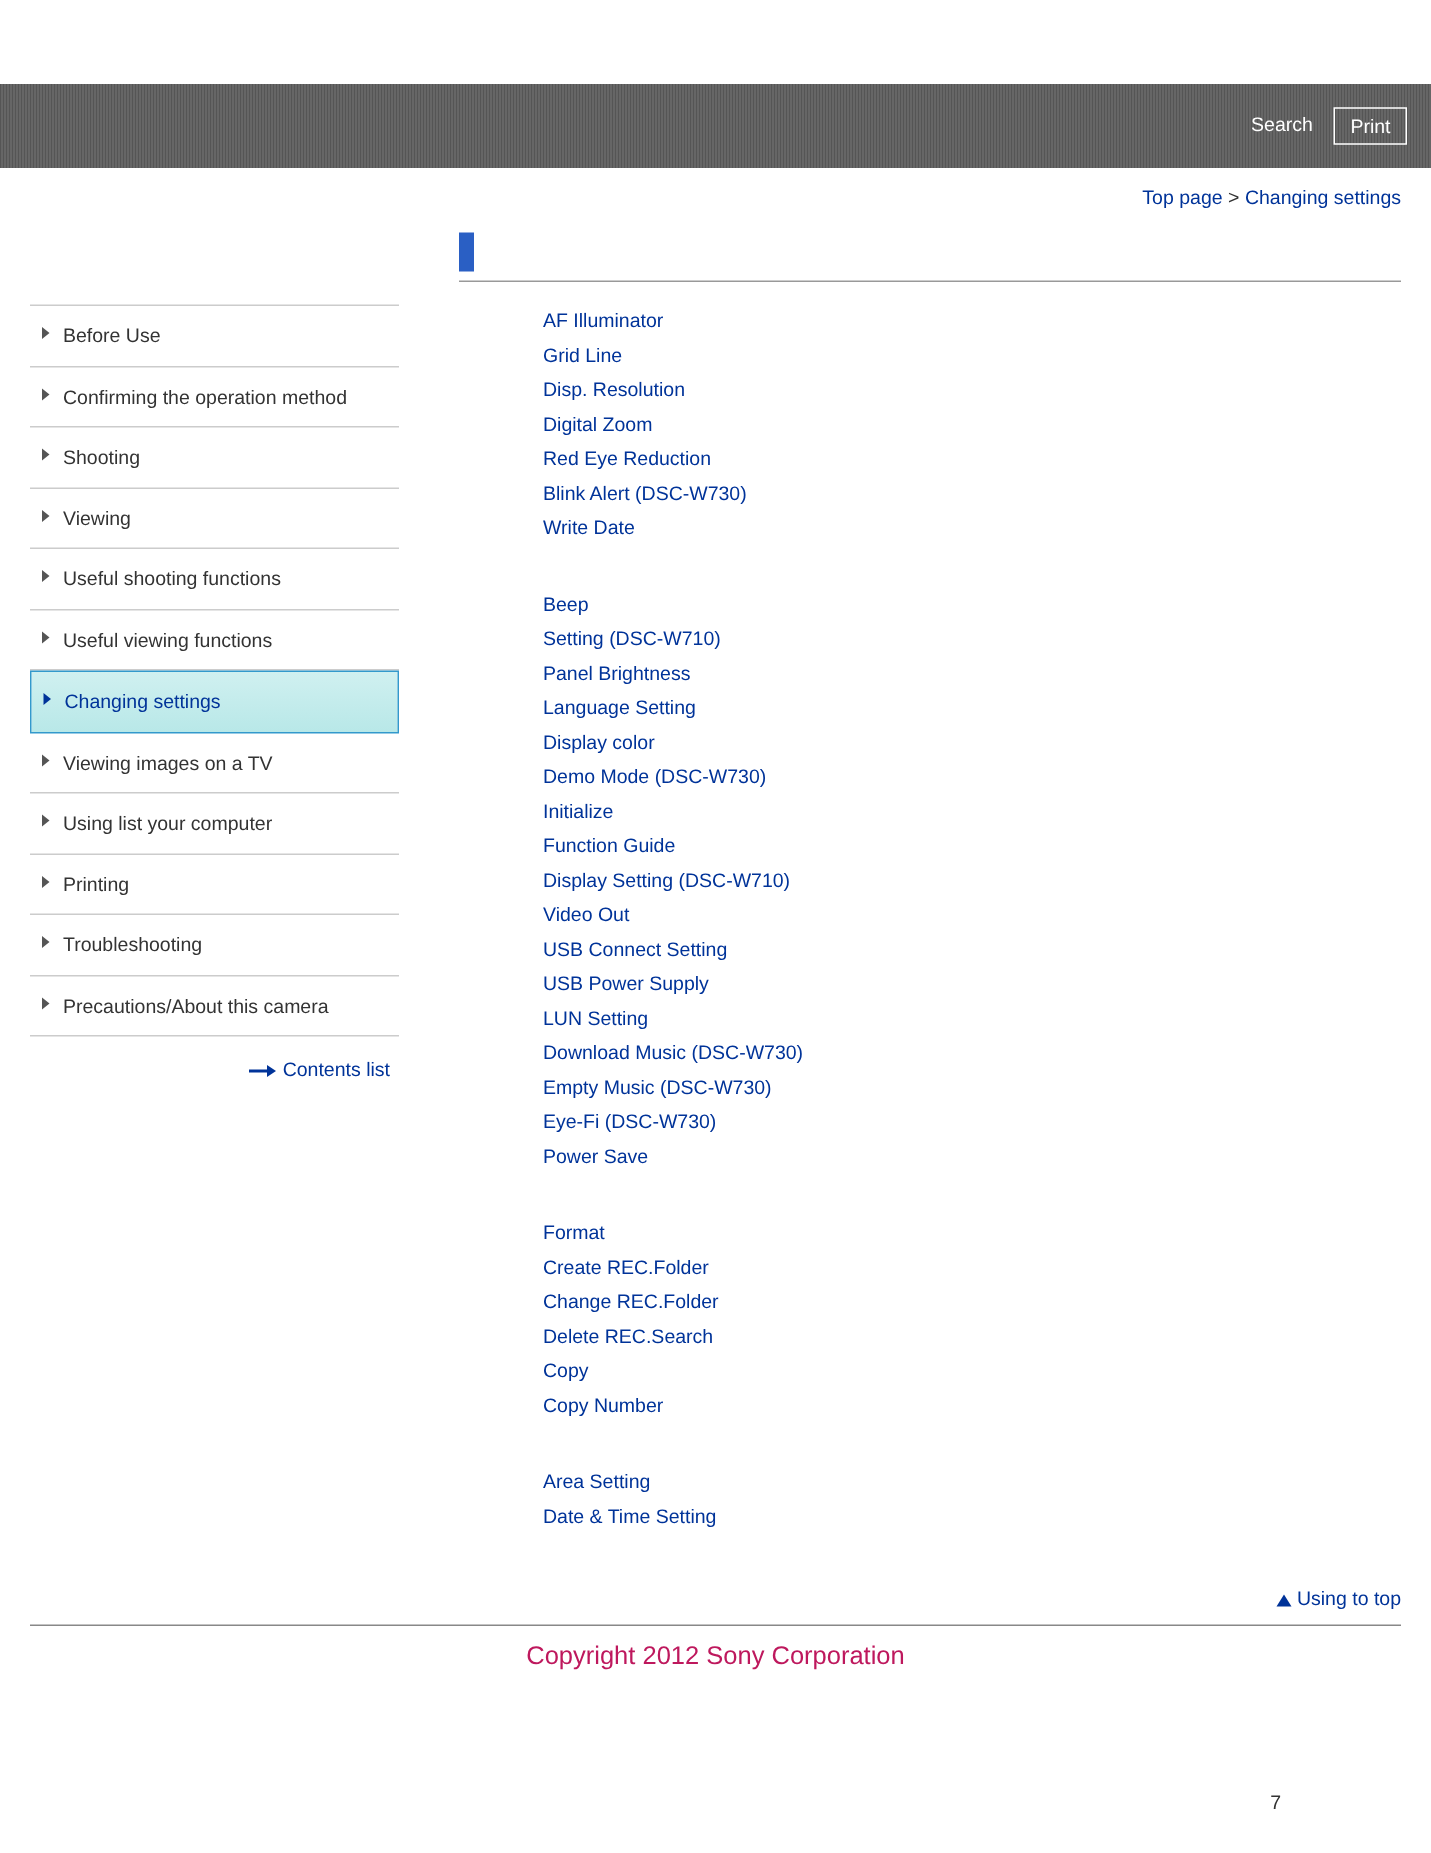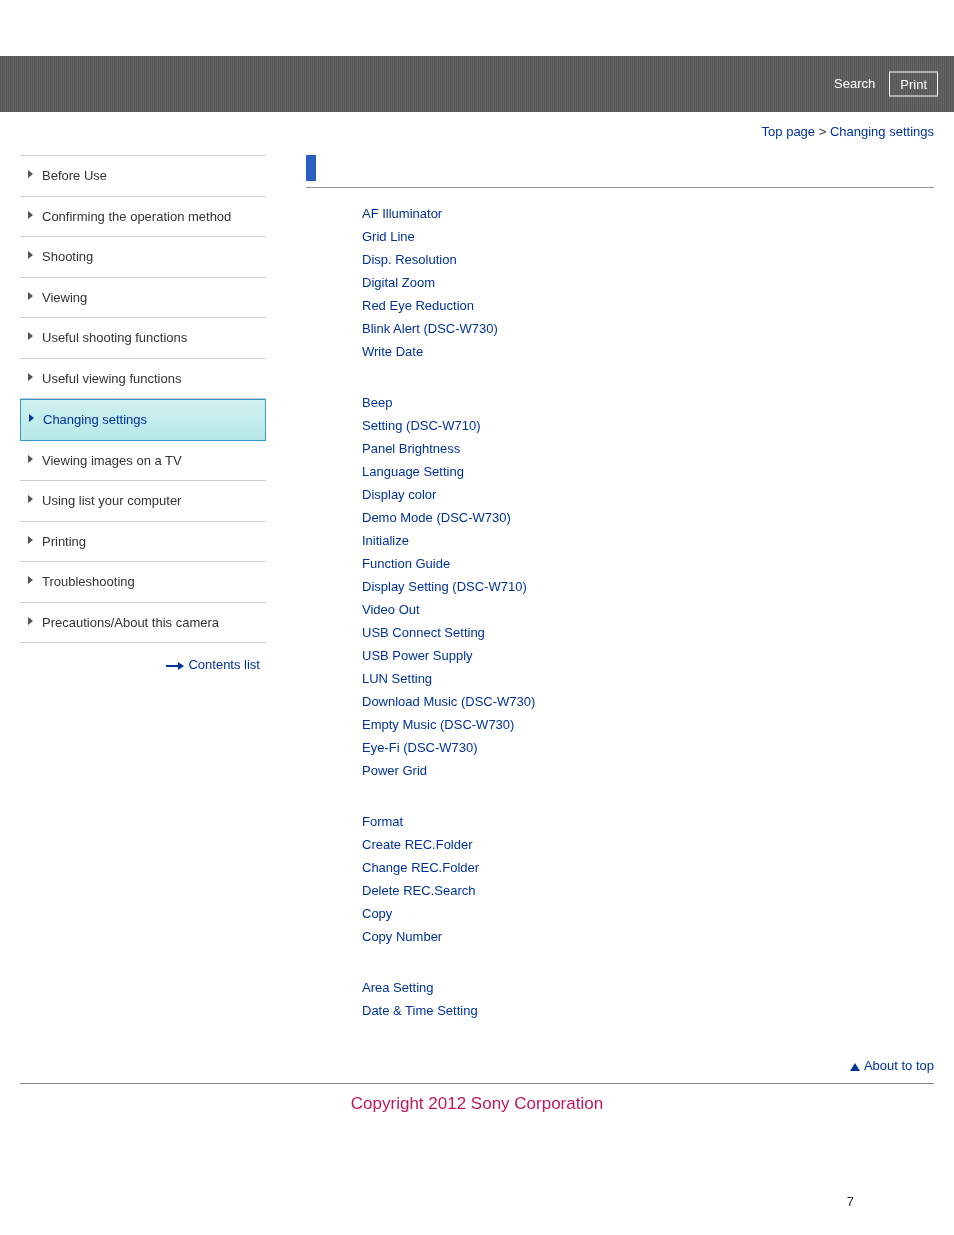--- a/index.html
+++ b/index.html
@@ -6,21 +6,21 @@
   body { font-family: Arial, Helvetica, sans-serif; font-size: 13px; color: #333; background: #fff; width: 954px; }
   .header-band { height: 56px; background: repeating-linear-gradient(90deg, #555 0, #555 1px, #666 1px, #666 2px); position: relative; margin-top: 56px; }
   .header-right { position: absolute; right: 16px; top: 50%; transform: translateY(-50%); display: flex; gap: 8px; }
   .search-btn { color: #fff; font-size: 13px; cursor: pointer; padding: 4px 6px; }
   .print-btn { color: #fff; font-size: 13px; border: 1px solid #fff; padding: 4px 10px; cursor: pointer; background: transparent; }
   .breadcrumb { text-align: right; padding: 12px 20px 16px; font-size: 13px; }
   .breadcrumb a { color: #003399; text-decoration: none; }
   .breadcrumb .sep { color: #333; }
   .breadcrumb .current { color: #003399; }
   .container { display: flex; align-items: flex-start; padding: 0 20px; }
-  .sidebar { width: 246px; flex-shrink: 0; }
+  .sidebar { width: 246px; flex-shrink: 0; margin-top: 48px; }
   .sidebar ul { list-style: none; border-top: 1px solid #ccc; }
   .sidebar li { border-bottom: 1px solid #ccc; padding: 10px 10px 10px 22px; position: relative; font-size: 13px; line-height: 1.5; cursor: pointer; }
   .sidebar li::before { content: ''; position: absolute; left: 8px; top: 14px; width: 0; height: 0; border-top: 4px solid transparent; border-bottom: 4px solid transparent; border-left: 5px solid #555; }
   .sidebar li.active { background: linear-gradient(#d0f0f0, #b8e8e8); border: 1px solid #3399cc; color: #003399; }
   .sidebar li.active::before { border-left-color: #003399; }
   .contents-link { text-align: right; padding: 14px 6px 0 0; }
   .contents-link a { color: #003399; text-decoration: none; font-size: 13px; }
   .contents-link .arrow-long { display: inline-block; width: 18px; height: 6px; position: relative; margin-right: 4px; vertical-align: middle; }
   .contents-link .arrow-long::before { content:''; position:absolute; left:0; top:2px; width:14px; height:2px; background:#003399; }
   .contents-link .arrow-long::after { content:''; position:absolute; right:0; top:-1px; width:0; height:0; border-top:4px solid transparent; border-bottom:4px solid transparent; border-left:6px solid #003399; }
@@ -98,37 +98,37 @@
       <a href="#">Initialize</a>
       <a href="#">Function Guide</a>
       <a href="#">Display Setting (DSC-W710)</a>
       <a href="#">Video Out</a>
       <a href="#">USB Connect Setting</a>
       <a href="#">USB Power Supply</a>
       <a href="#">LUN Setting</a>
       <a href="#">Download Music (DSC-W730)</a>
       <a href="#">Empty Music (DSC-W730)</a>
       <a href="#">Eye-Fi (DSC-W730)</a>
-      <a href="#">Power Grid</a>
+      <a href="#">Power Save</a>
     </div>
 
     <div class="link-block">
       <a href="#">Format</a>
       <a href="#">Create REC.Folder</a>
       <a href="#">Change REC.Folder</a>
       <a href="#">Delete REC.Search</a>
       <a href="#">Copy</a>
       <a href="#">Copy Number</a>
     </div>
 
     <div class="link-block">
       <a href="#">Area Setting</a>
       <a href="#">Date &amp; Time Setting</a>
     </div>
   </main>
 </div>
 
 <div class="back-top">
-  <a href="#"><span class="tri"></span><span>About to top</span></a>
+  <a href="#"><span class="tri"></span><span>Using to top</span></a>
 </div>
 <div class="footer-line"></div>
 <div class="copyright">Copyright 2012 Sony Corporation</div>
 <div class="pagenum">7</div>
 
 </body></html>

